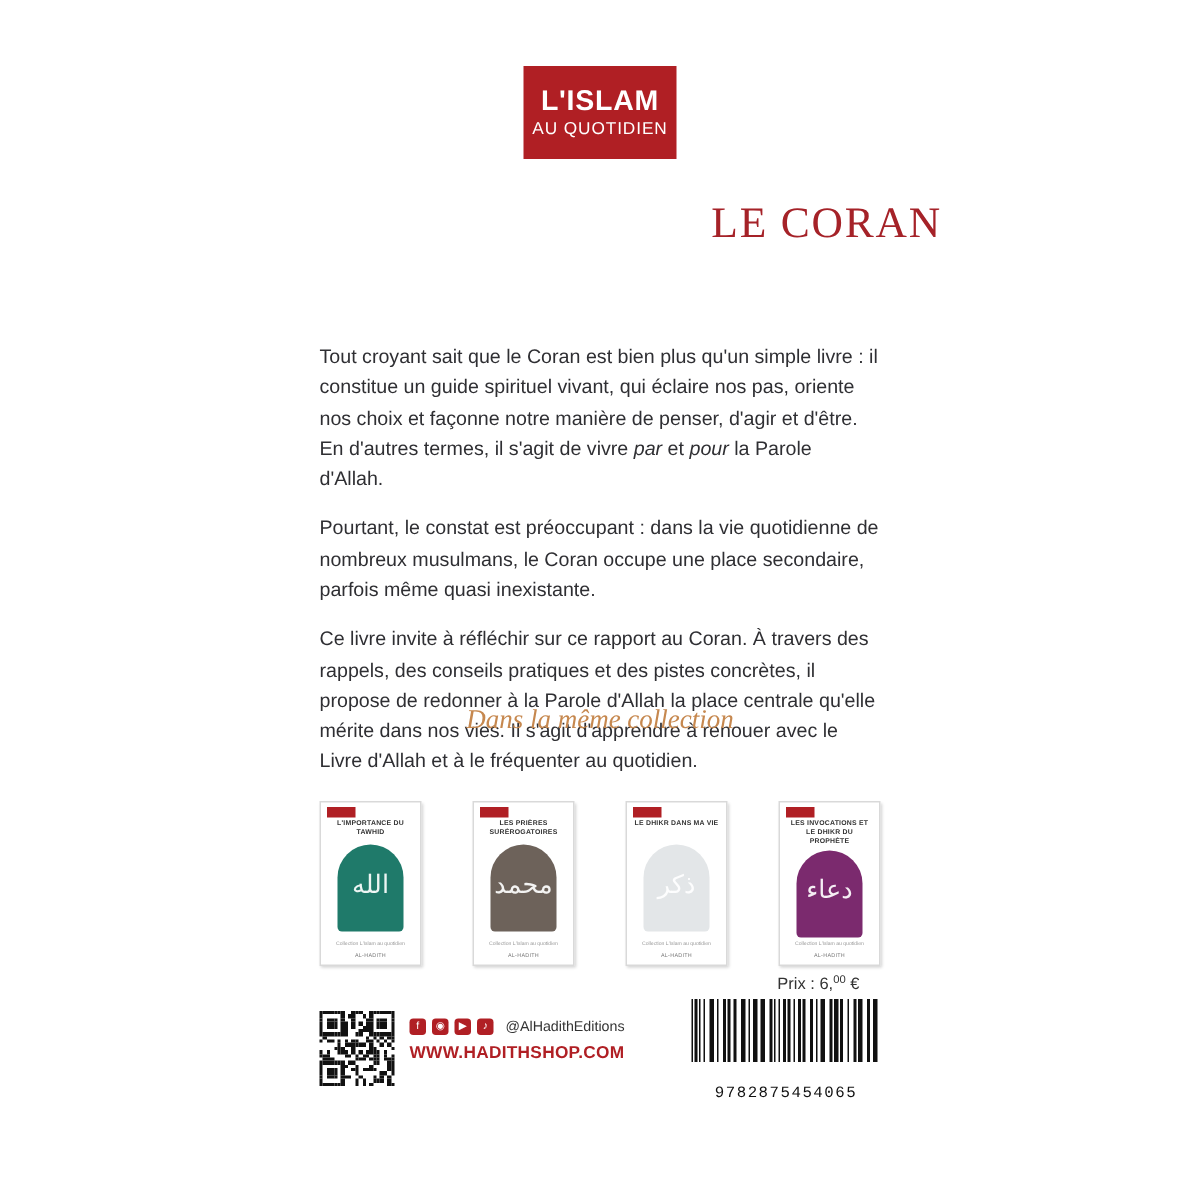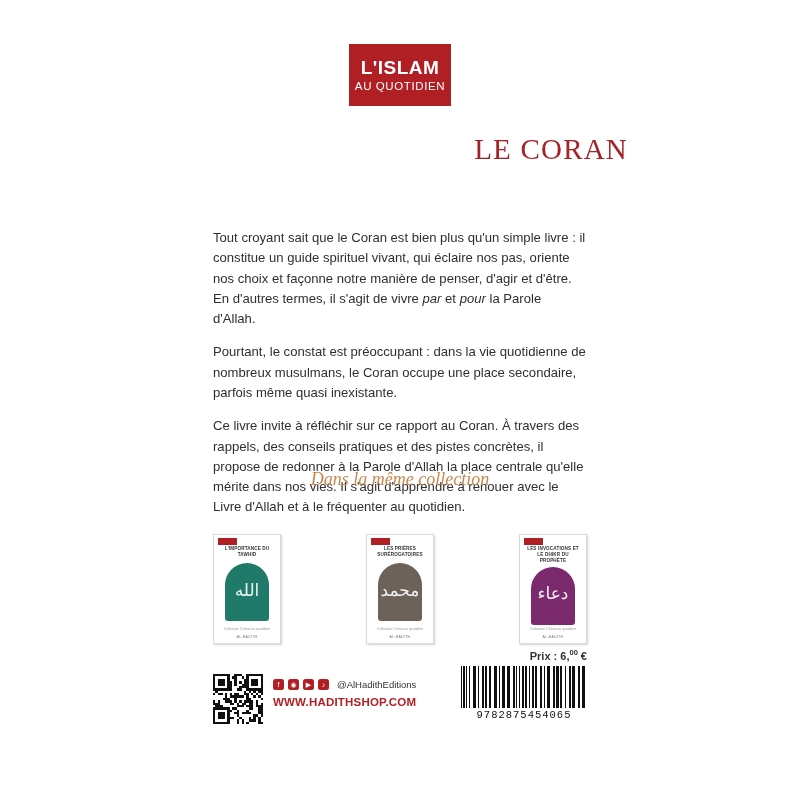--- a/index.html
+++ b/index.html
@@ -178,25 +178,24 @@
     left: 0;
     right: 0;
     text-align: center;
     font-size: 3.4px;
     color: #999;
   }
 
   
   .price {
     position: absolute;
-    right: 41px;
+    right: 55px;
     top: 624px;
     font-size: 11px;
     color: #333;
-    font-weight: bold;
   }
   .price sup { font-size: 7.5px; vertical-align: super; }
 
   
   .barcode {
     position: absolute;
     right: 41px;
     top: 642px;
     width: 126px;
     height: 56px;
@@ -207,21 +206,21 @@
     display: flex;
     align-items: stretch;
     gap: 0px;
   }
   .barcode .bars i {
     display: block;
     background: #111;
     height: 100%;
   }
   .barcode .num {
-    margin-top: 1px;
+    margin-top: 15px;
     text-align: center;
     font-family: "Liberation Mono", monospace;
     font-size: 10.5px;
     letter-spacing: 1px;
     color: #111;
   }
 
   
   .qr {
     position: absolute;
@@ -319,20 +318,31 @@
           <div class="bk-art" style="background:#6d625a">
             <span class="inner">محمد</span>
           </div>
           <div class="bk-sub">Collection L'Islam au quotidien</div>
           <div class="bk-foot">AL-HADITH</div>
         </div>
         <div class="book">
           <div class="bk-top">
             <span class="bk-tag"></span>
           </div>
+          <div class="bk-title">LE DHIKR DANS MA VIE</div>
+          <div class="bk-art" style="background:#e3e6e8">
+            <span class="inner">ذكر</span>
+          </div>
+          <div class="bk-sub">Collection L'Islam au quotidien</div>
+          <div class="bk-foot">AL-HADITH</div>
+        </div>
+        <div class="book">
+          <div class="bk-top">
+            <span class="bk-tag"></span>
+          </div>
           <div class="bk-title">LES INVOCATIONS ET LE DHIKR DU PROPHÈTE</div>
           <div class="bk-art" style="background:#7b2a6e">
             <span class="inner">دعاء</span>
           </div>
           <div class="bk-sub">Collection L'Islam au quotidien</div>
           <div class="bk-foot">AL-HADITH</div>
         </div>
       </div>
 
     <div class="price"><span>Prix : 6,</span><sup>00</sup><span> €</span></div>

